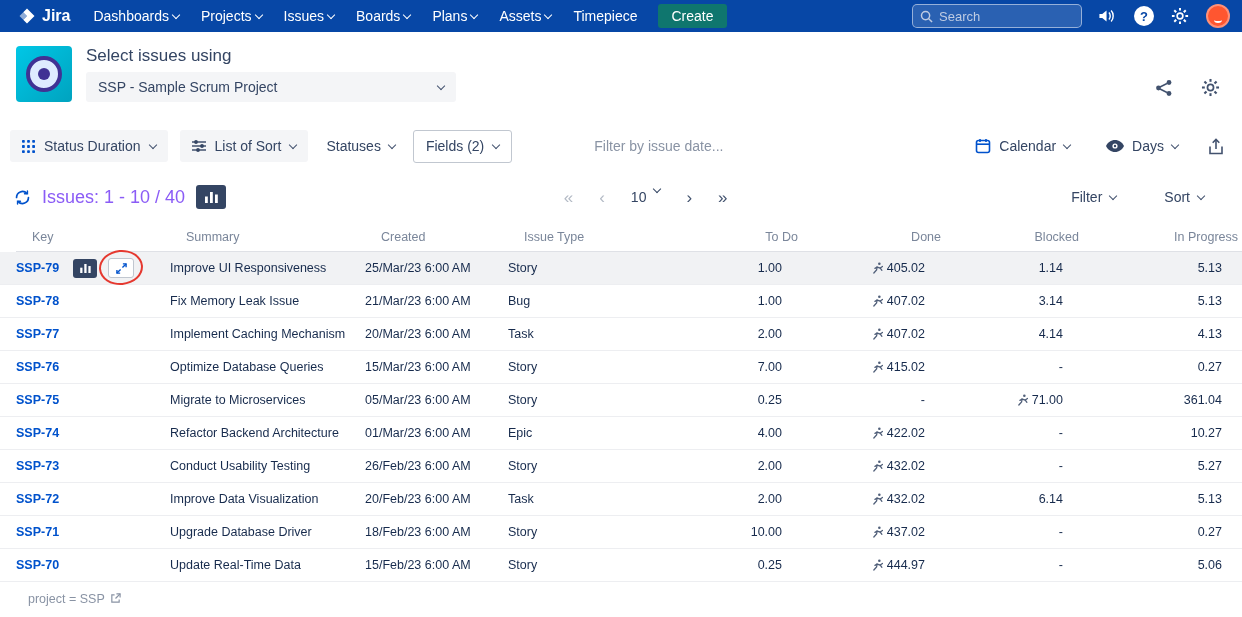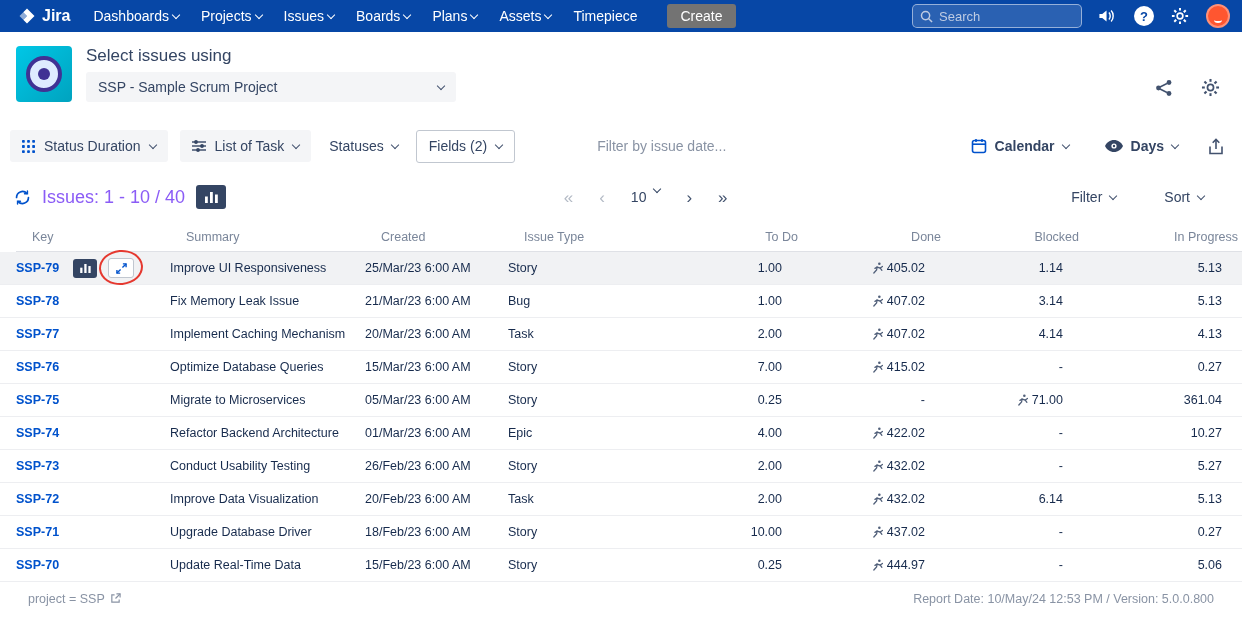--- a/index.html
+++ b/index.html
@@ -6,22 +6,22 @@
   html,body { width:1242px; height:617px; overflow:hidden; background:#fff;
     font-family:"Liberation Sans", sans-serif; color:#172B4D; position:relative; }
 
   
   .topnav { height:32px; background:#0747A6; display:flex; align-items:center; padding:0 12px; color:#fff; }
   .brand { display:flex; align-items:center; gap:6px; font-weight:bold; font-size:16px; margin:0 12px 0 6px; }
   .nav-menu { display:flex; align-items:center; }
   .nav-item { display:flex; align-items:center; gap:4px; padding:0 11px; font-size:14px; height:44px; cursor:pointer; white-space:nowrap; }
   .chev { width:6px; height:6px; border-right:1.6px solid currentColor; border-bottom:1.6px solid currentColor;
           transform:rotate(45deg); display:inline-block; margin-top:-3px; }
-  .create-btn { background:#737373; color:#fff; border:none; border-radius:3px; font-size:14px;
-          padding:4px 13px; margin-left:19px; cursor:pointer; font-family:inherit; }
+  .create-btn { background:#0f766e; color:#fff; border:none; border-radius:3px; font-size:14px;
+          padding:4px 13px; margin-left:10px; cursor:pointer; font-family:inherit; }
   .nav-search { margin-left:auto; width:170px; height:24px; background:rgba(255,255,255,.14);
           border:1px solid rgba(255,255,255,.5); border-radius:5px; display:flex; align-items:center; padding:0 7px; gap:6px; }
   .nav-search input { flex:1; background:transparent; border:none; outline:none; color:#fff; font-size:13px; font-family:inherit; min-width:0; }
   .nav-search input::placeholder { color:#BFCCE3; }
   .nav-icons { display:flex; align-items:center; gap:17px; margin-left:16px; }
   .help-circle { width:20px; height:20px; border-radius:50%; background:#fff; color:#0747A6; font-weight:bold;
           font-size:13px; display:flex; align-items:center; justify-content:center; cursor:pointer; }
   .avatar { width:24px; height:24px; border-radius:50%; background:#FF5630; position:relative; cursor:pointer; border:2px solid rgba(255,255,255,.35); }
   .avatar::after { content:""; position:absolute; left:6px; top:11px; width:8px; height:4px;
           border-bottom:2px solid #fff; border-radius:50%; }
@@ -44,21 +44,21 @@
   .icon-btn { cursor:pointer; display:inline-flex; }
 
   
   .toolbar { height:36px; display:flex; align-items:center; padding:0 10px; gap:12px; }
   .plain-dd { display:flex; align-items:center; gap:8px; font-size:14px; color:#344563; padding:0 6px; cursor:pointer; white-space:nowrap; }
   .outline-dd { display:flex; align-items:center; gap:9px; font-size:14px; color:#344563; padding:0 12px;
         height:33px; border:1px solid #C1C7D0; border-radius:3px; cursor:pointer; white-space:nowrap; }
   .date-filter { border:none; outline:none; font-size:14px; font-family:inherit; color:#344563;
         width:172px; margin-left:70px; background:transparent; }
   .date-filter::placeholder { color:#8993A4; }
-  .toolbar-right { margin-left:auto; display:flex; align-items:center; gap:24px; padding-right:8px;font-weight:bold; }
+  .toolbar-right { margin-left:auto; display:flex; align-items:center; gap:24px; padding-right:8px; }
 
   
   .pag-row { height:34px; margin-top:16px; display:flex; align-items:center; padding:0 14px; }
   .pag-left { display:flex; align-items:center; gap:11px; }
   .issues-label { font-size:18px; color:#8b5cf6; }
   .chart-toggle { width:30px; height:24px; background:#344563; border-radius:3px; display:flex;
         align-items:center; justify-content:center; cursor:pointer; }
   .pag-center { flex:1; display:flex; justify-content:center; align-items:center; gap:26px; }
   .pag-arrow { font-size:17px; color:#42526E; cursor:pointer; line-height:1; }
   .pag-arrow.disabled { color:#B3BAC5; }
@@ -236,21 +236,21 @@
     <svg width="14" height="14" viewBox="0 0 14 14">
       <g stroke="#344563" stroke-width="1.4">
           <line x1="0" y1="3" x2="14" y2="3"></line>
           <line x1="0" y1="7" x2="14" y2="7"></line>
           <line x1="0" y1="11" x2="14" y2="11"></line>
         </g>
       <circle cx="4" cy="3" r="1.9" fill="#344563"></circle>
         <circle cx="10" cy="7" r="1.9" fill="#344563"></circle>
         <circle cx="6" cy="11" r="1.9" fill="#344563"></circle>
     </svg>
-    <span>List of Task</span>
+    <span>List of Sort</span>
     <span class="chev"></span>
   </div>
 
   <div class="plain-dd">
     <span>Statuses</span>
     <span class="chev"></span>
   </div>
 
   <div class="outline-dd">
     <span>Fields (2)</span>
@@ -616,14 +616,13 @@
 
 <div class="footer">
   <span class="footer-left">
     <span>project = SSP</span>
     <svg width="11" height="11" viewBox="0 0 12 12" fill="none" stroke="#8993A4" stroke-width="1.3">
       <path d="M5 2H2v8h8V7"></path>
         <path d="M7 1h4v4"></path>
         <path d="M11 1 6 6"></path>
     </svg>
   </span>
-  <span>Report Date: 10/May/24 12:53 PM / Version: 5.0.0.800</span>
 </div>
 
 </body></html>

